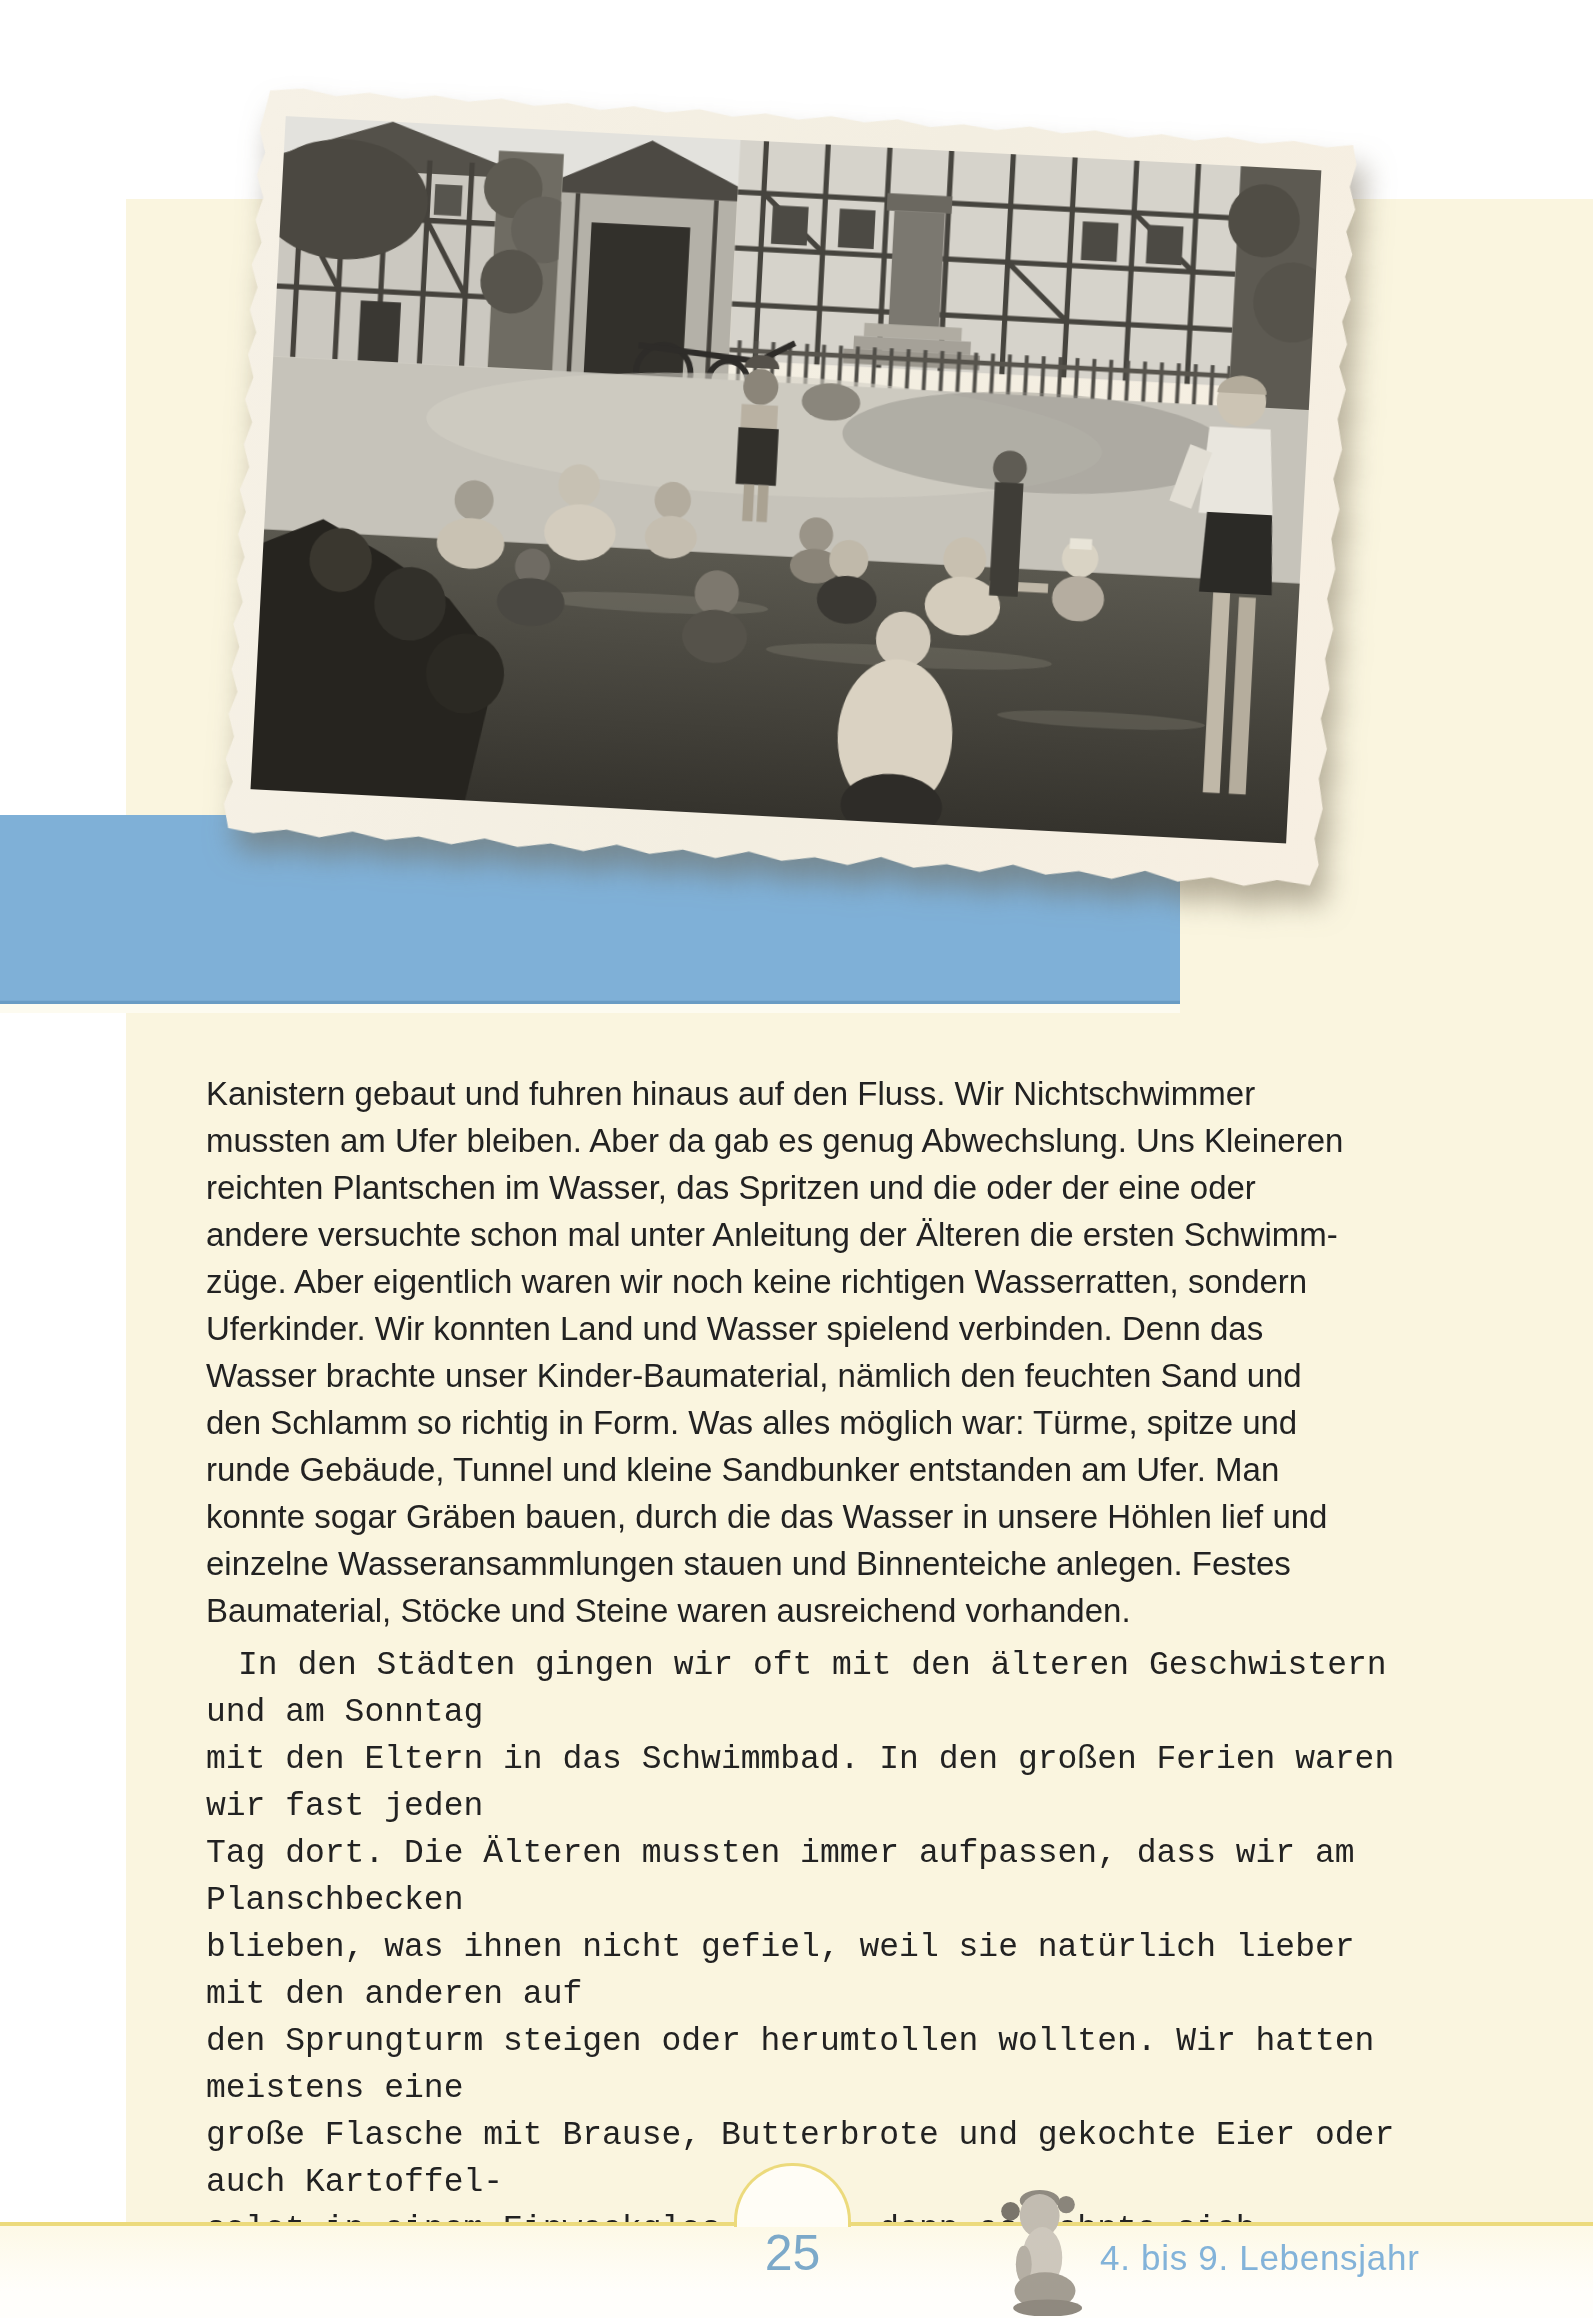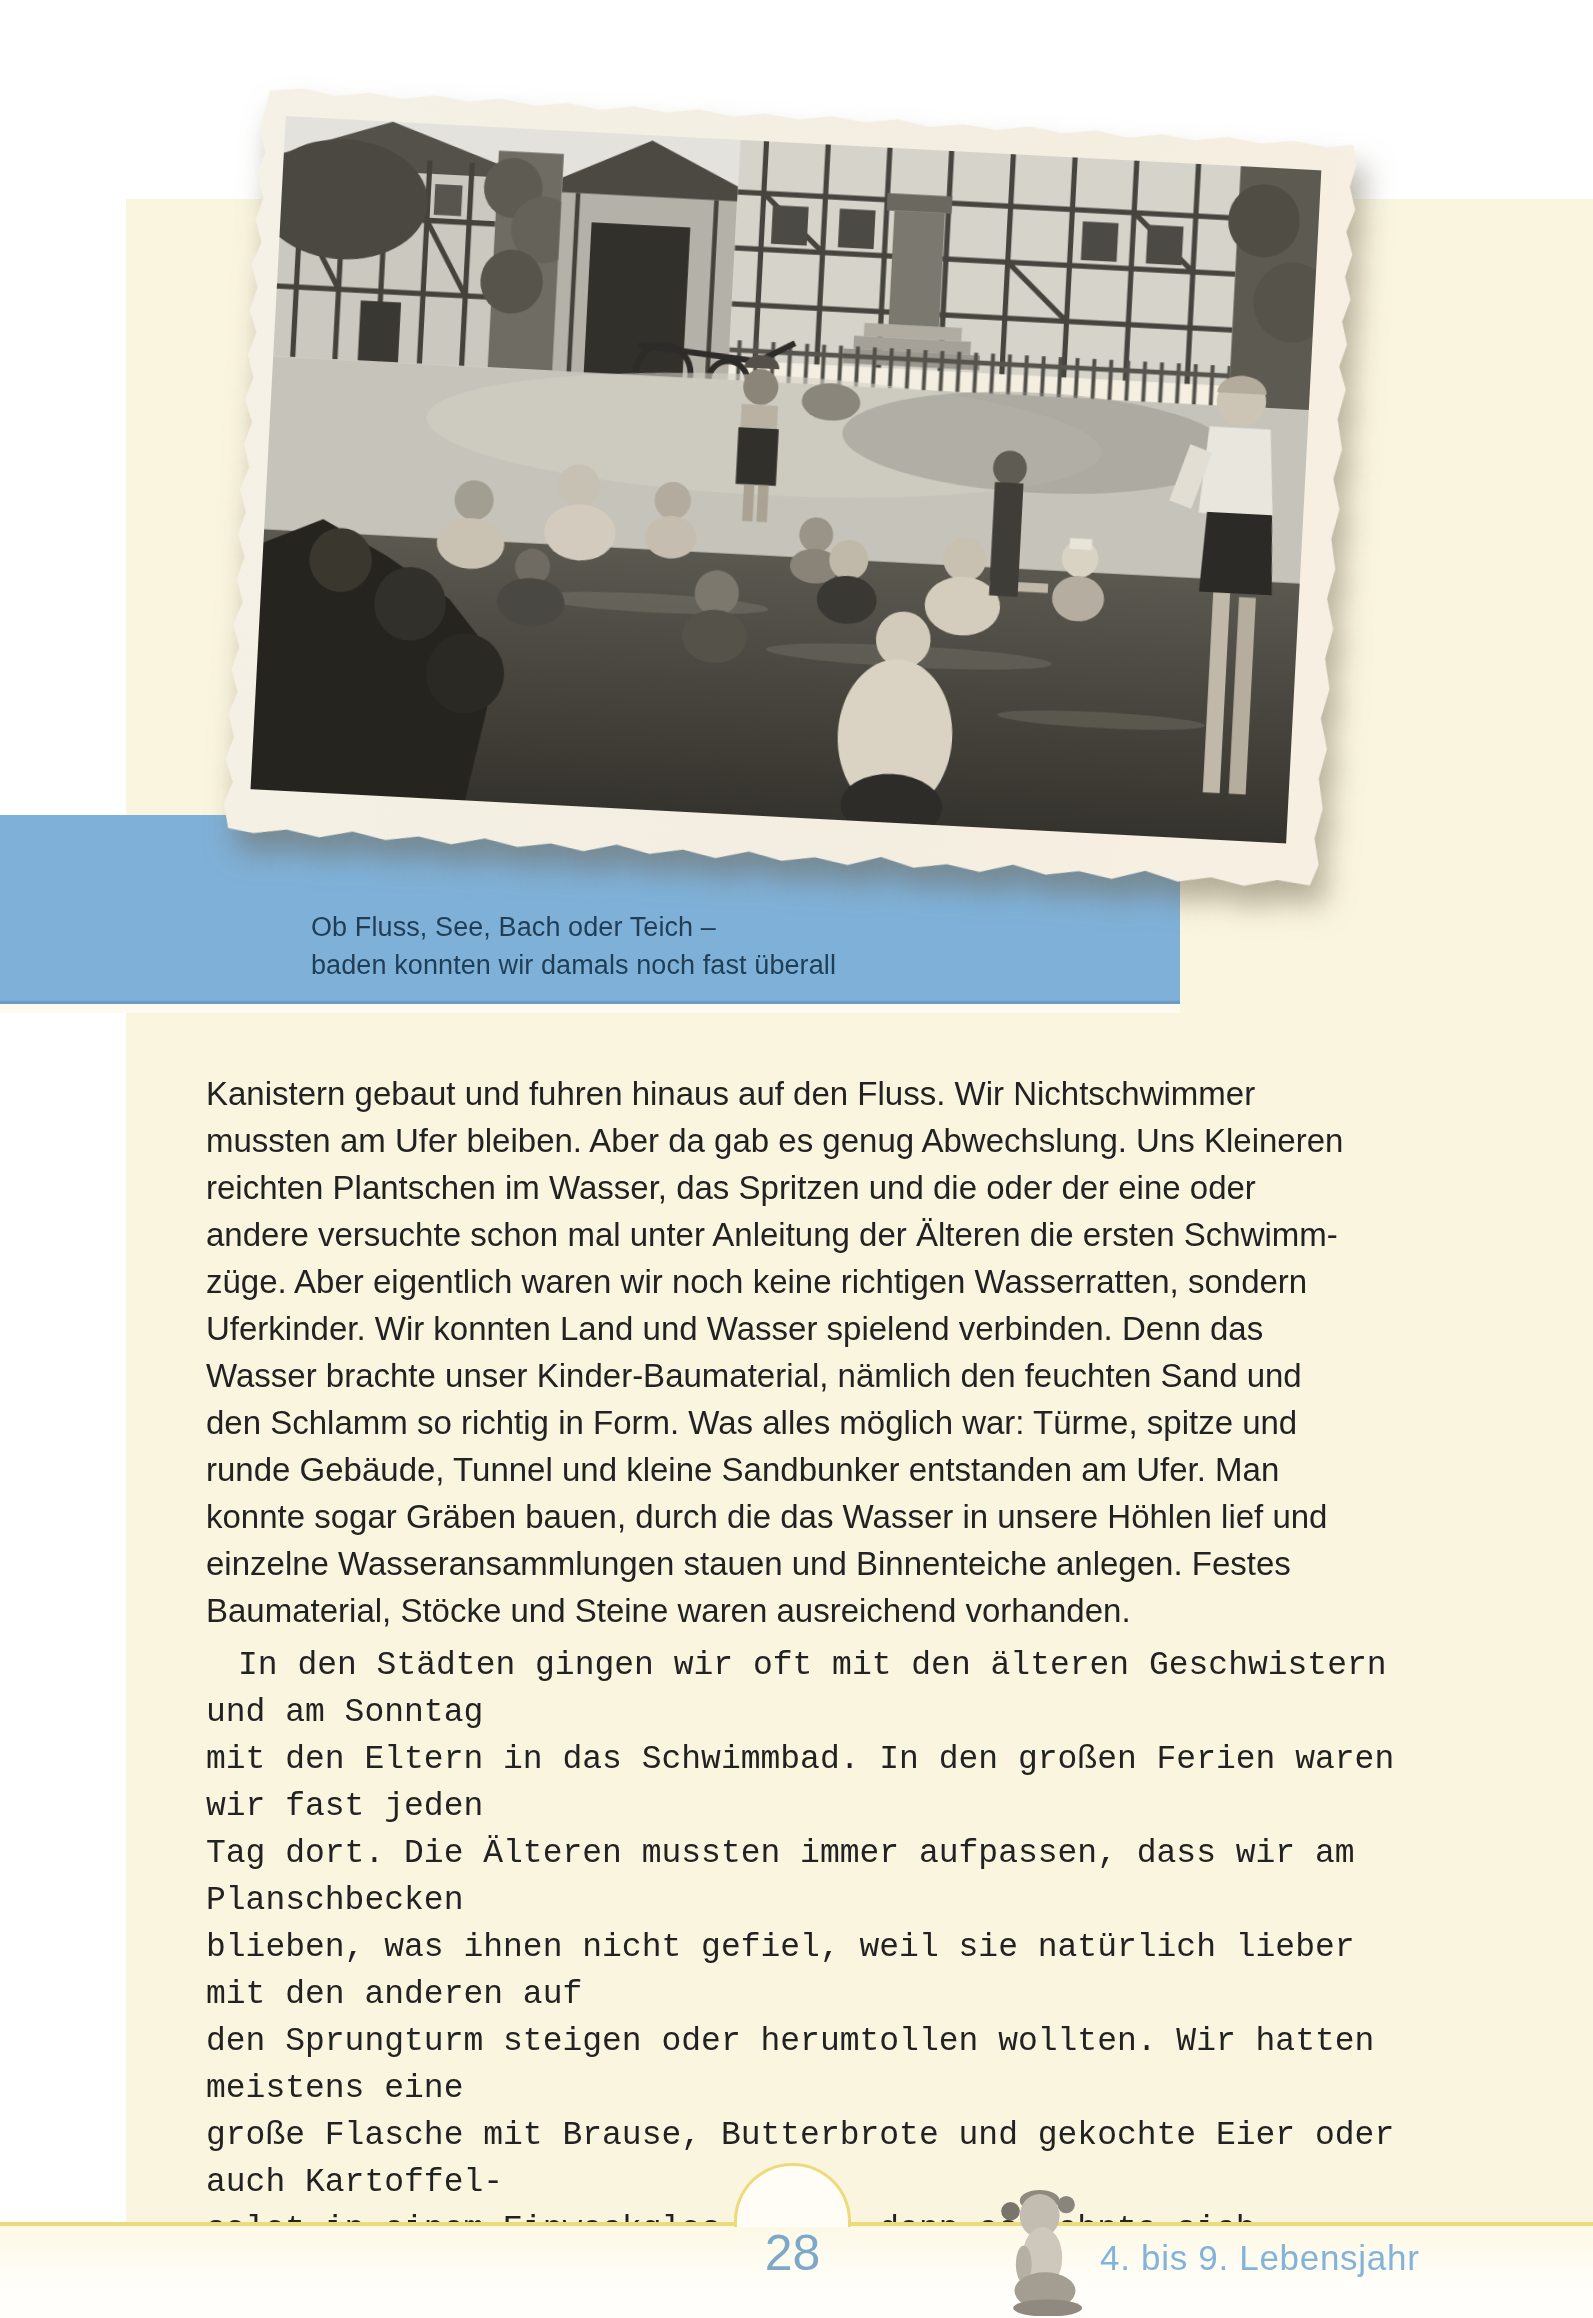--- a/index.html
+++ b/index.html
@@ -266,22 +266,20 @@
           <path d="M0 640 L90 600 L190 650 L290 710 L370 800 L330 1010 L0 1010 Z" fill="#26241f"></path>
           <circle cx="120" cy="660" r="48" fill="#3a372f"></circle>
           <circle cx="230" cy="720" r="55" fill="#32302a"></circle>
           <circle cx="320" cy="820" r="60" fill="#2b2923"></circle>
           <ellipse cx="95" cy="120" rx="130" ry="90" fill="#4b4841"></ellipse>
         </g>
       </svg>
     </div>
   </div>
 
-  <div class="photo-caption prelines">Ob Fluss, See, Bach oder Teich –
-baden konnten wir damals noch fast überall</div>
 
   <div class="body-text">
     <p class="prelines">Kanistern gebaut und fuhren hinaus auf den Fluss. Wir Nichtschwimmer
 mussten am Ufer bleiben. Aber da gab es genug Abwechslung. Uns Kleineren
 reichten Plantschen im Wasser, das Spritzen und die oder der eine oder
 andere versuchte schon mal unter Anleitung der Älteren die ersten Schwimm-
 züge. Aber eigentlich waren wir noch keine richtigen Wasserratten, sondern
 Uferkinder. Wir konnten Land und Wasser spielend verbinden. Denn das
 Wasser brachte unser Kinder-Baumaterial, nämlich den feuchten Sand und
 den Schlamm so richtig in Form. Was alles möglich war: Türme, spitze und
@@ -297,21 +295,21 @@
 große Flasche mit Brause, Butterbrote und gekochte Eier oder auch Kartoffel-
 salat in einem Einweckglas dabei, denn es lohnte sich natürlich nicht, zwi-
 schendurch nach Hause zu gehen. Wenn wir wieder zu Hause waren, mussten
 wir sofort unsere schwarzen Füße in der Zinkwanne waschen, denn wir waren
 natürlich im Sommer die meiste Zeit über „Barfüßler“.</p>
   </div>
 
   <div class="footer-strip"></div>
   <div class="footer-rule"></div>
   <div class="page-number-arc"></div>
-  <div class="page-number">28</div>
+  <div class="page-number">25</div>
 
   <svg class="child-illustration" viewBox="0 0 150 196">
     <circle cx="26" cy="38" r="14" fill="#7a756b"></circle>
     <circle cx="110" cy="28" r="13" fill="#8a857b"></circle>
     <ellipse cx="70" cy="22" rx="30" ry="16" fill="#8f8a80"></ellipse>
     <ellipse cx="70" cy="45" rx="30" ry="33" fill="#c2bcb1"></ellipse>
     <ellipse cx="74" cy="108" rx="30" ry="46" fill="#cdc7bc"></ellipse>
     <ellipse cx="46" cy="118" rx="12" ry="28" fill="#b5afa4"></ellipse>
     <ellipse cx="78" cy="158" rx="46" ry="28" fill="#a39d92"></ellipse>
     <ellipse cx="82" cy="184" rx="52" ry="13" fill="#8f897f"></ellipse>

